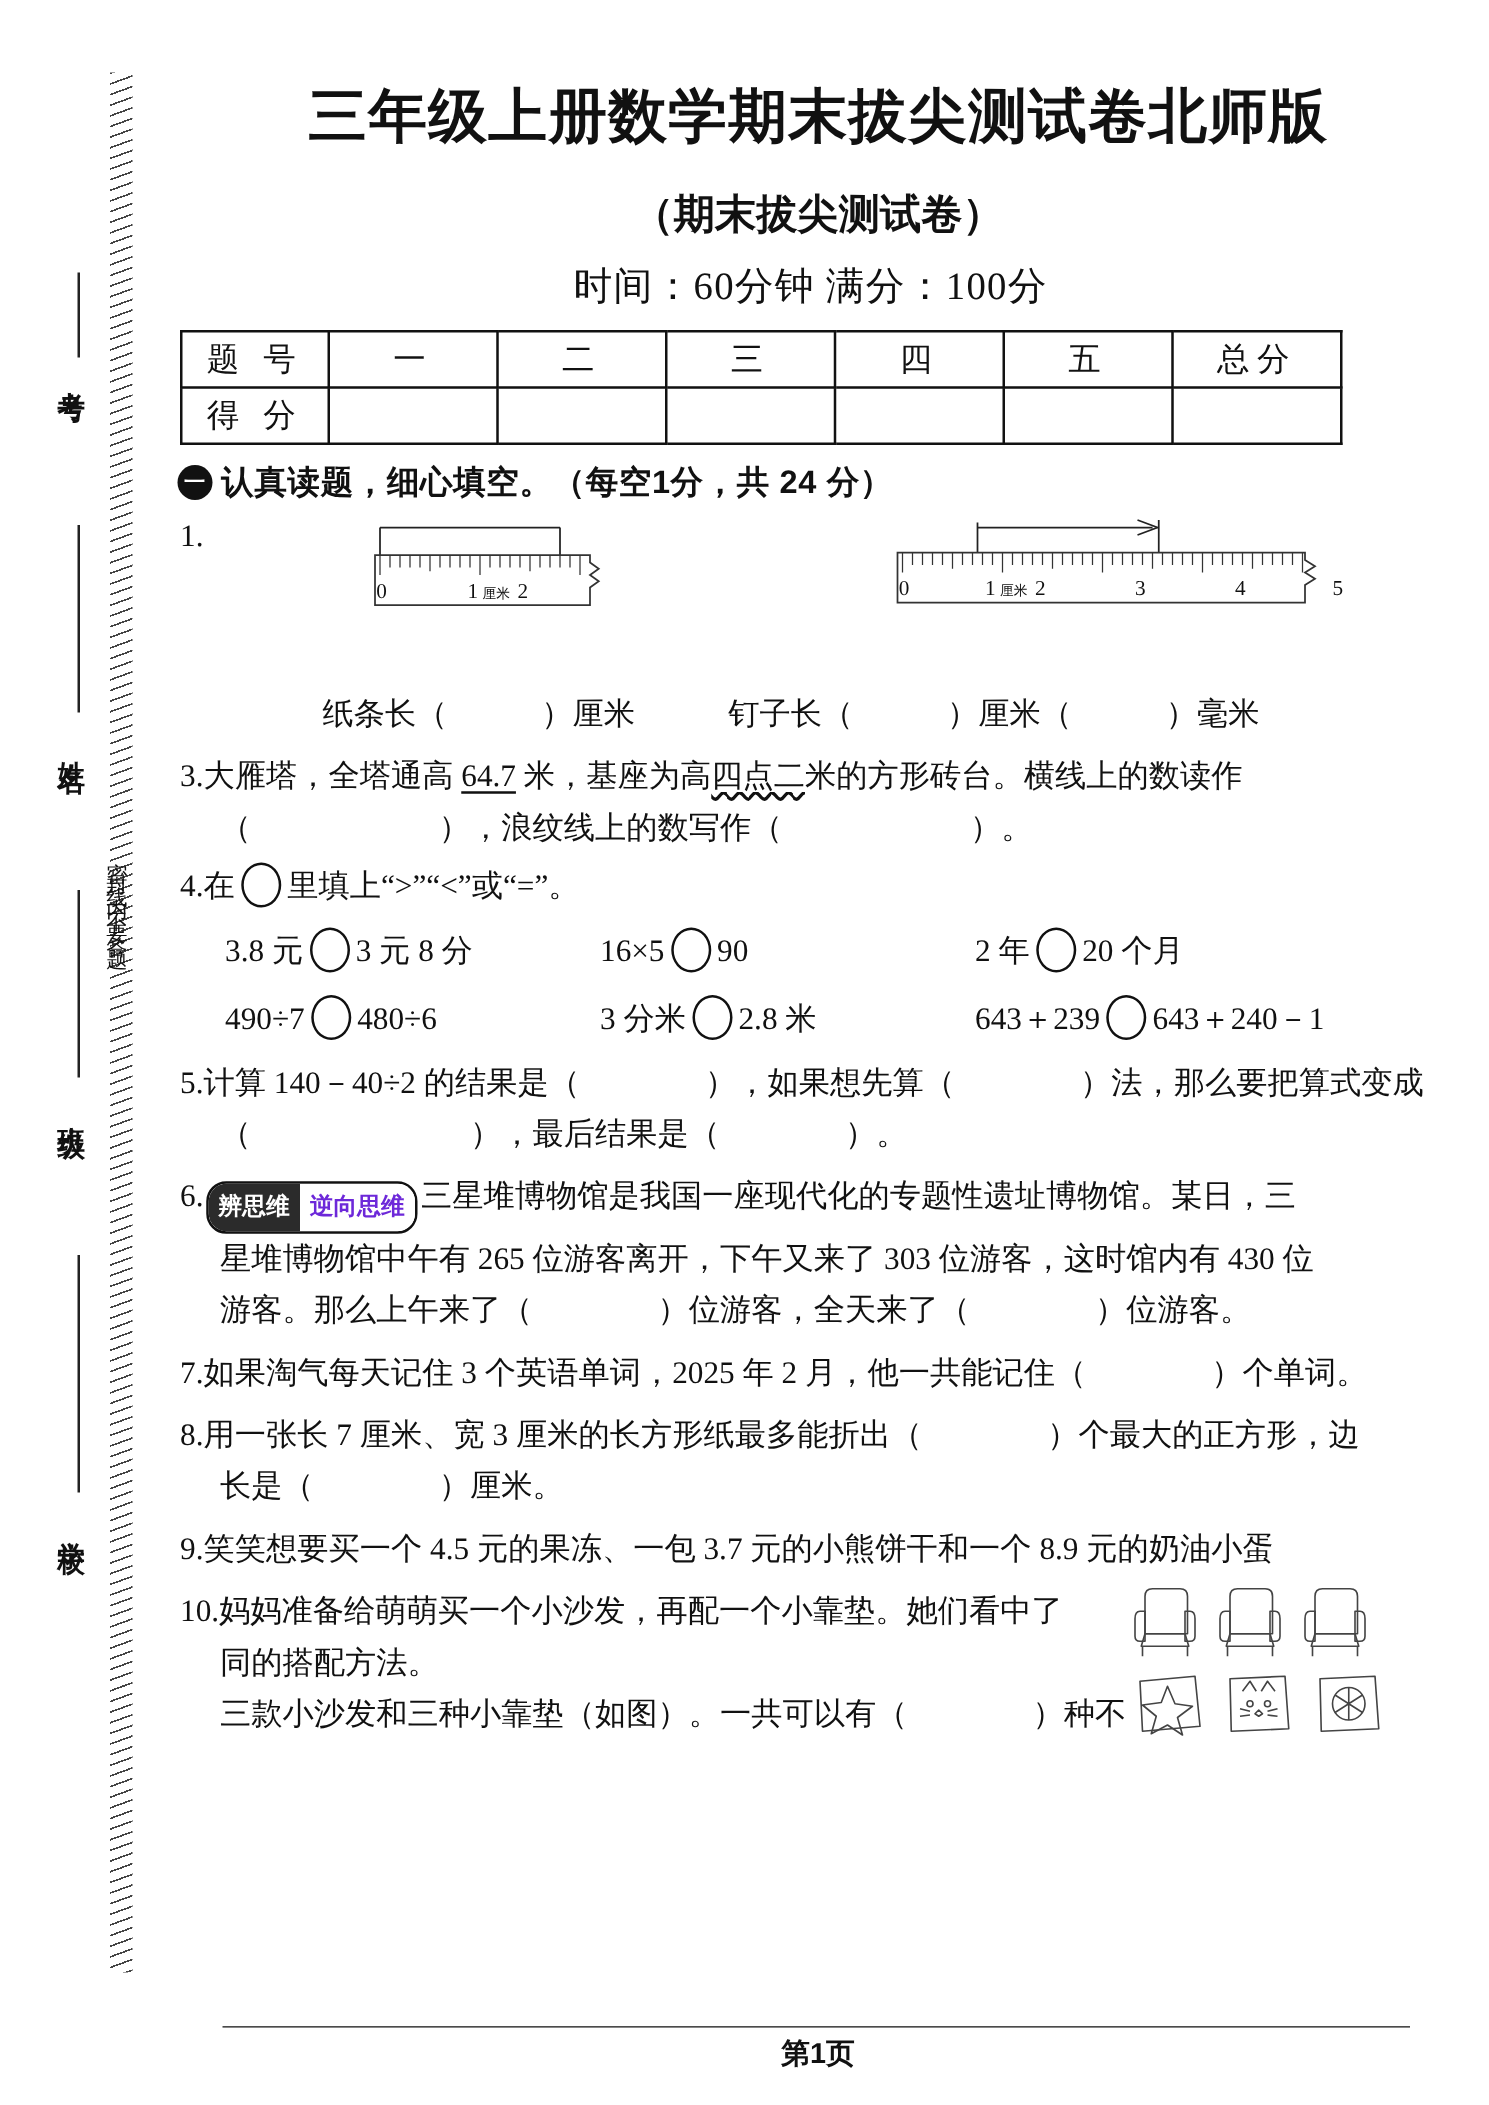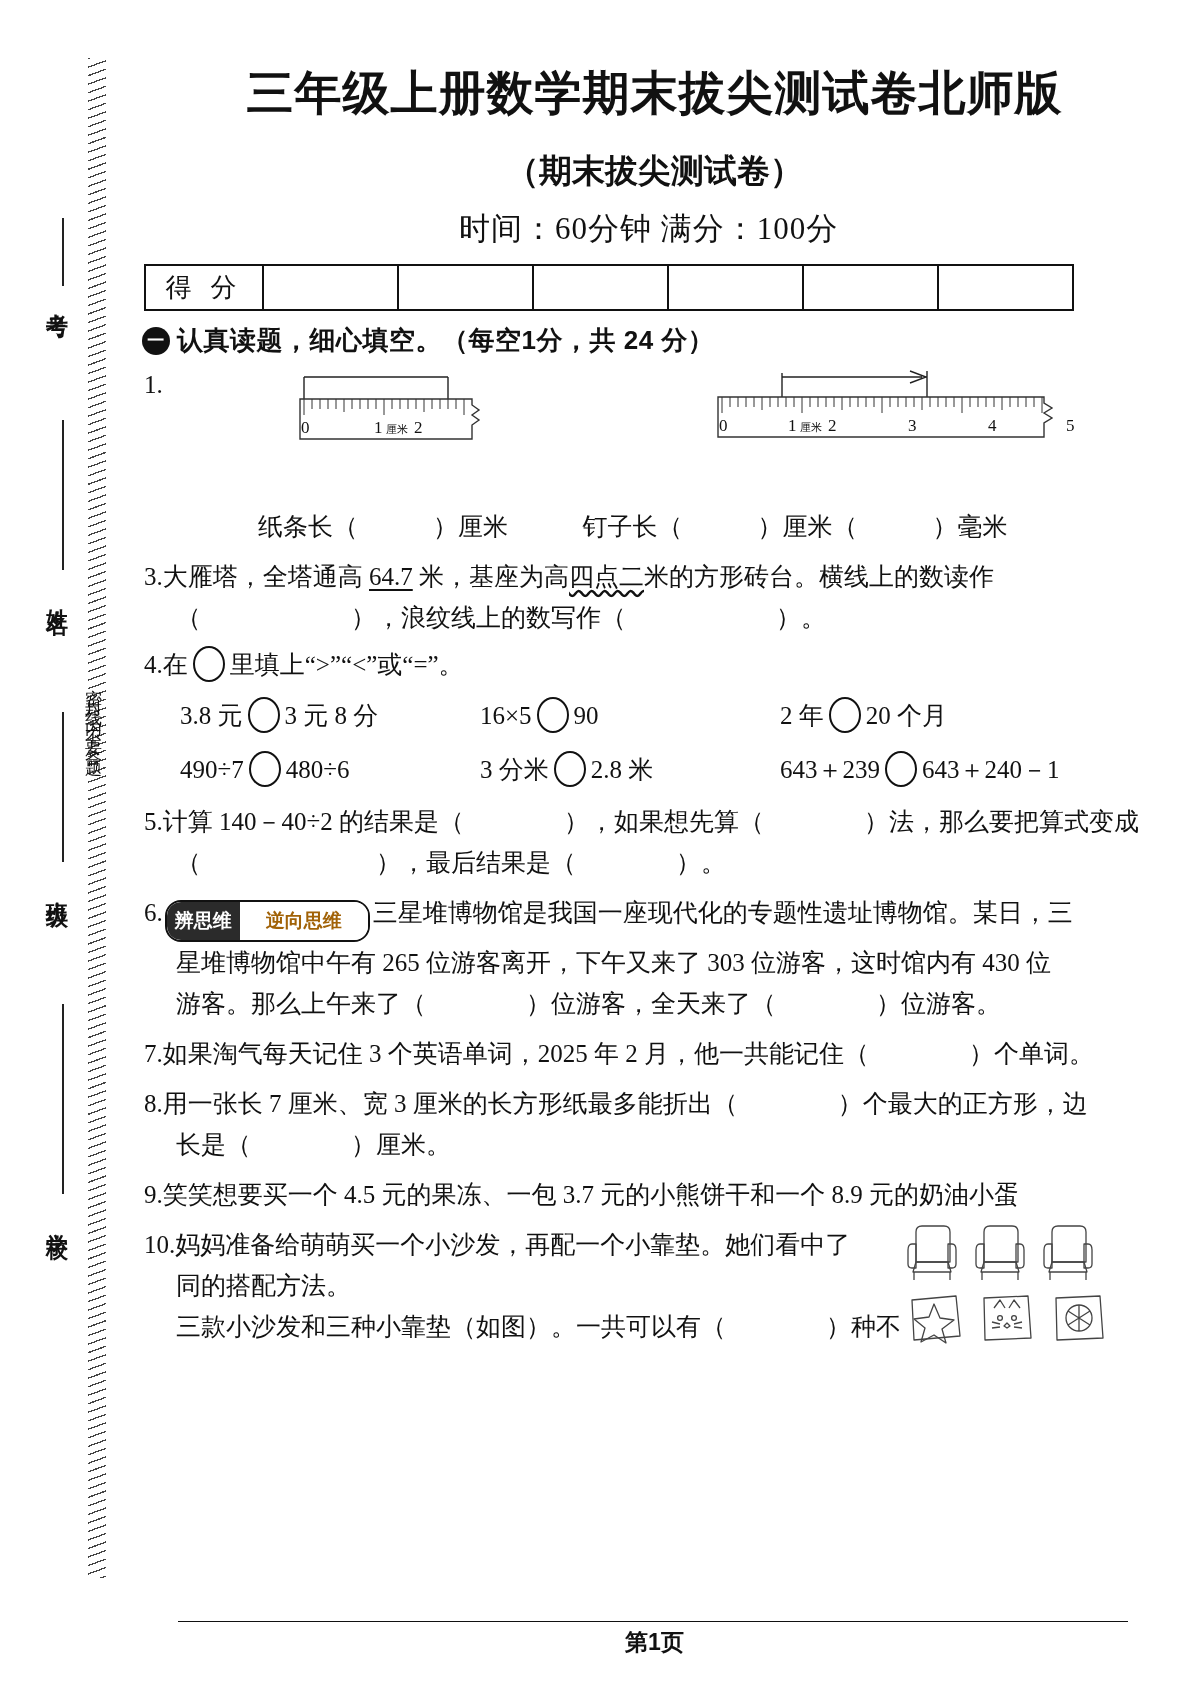--- a/index.html
+++ b/index.html
@@ -130,22 +130,22 @@
     vertical-align:-6px;
     margin:0 3px 0 2px;
     font-family:"Liberation Sans","DejaVu Sans",sans-serif;
   }
   .badge-dark {
     background:#2b2b2b; color:#fff; font-size:19px; font-weight:700;
     padding:0 8px; height:100%; display:flex; align-items:center;
     border-radius:14px 0 0 14px;
   }
   .badge-light {
-    background:#fff; color:#a16207; font-size:19px; font-weight:700;
-    padding:0 26px; height:100%; display:flex; align-items:center;
+    background:#fff; color:#6d28d9; font-size:19px; font-weight:700;
+    padding:0 8px; height:100%; display:flex; align-items:center;
   }
 
   
   .circ {
     display:inline-block; width:32px; height:36px;
     border:2px solid #111; border-radius:50%;
     vertical-align:-9px; margin:0 5px;
   }
   .cmp-row { display:flex; margin:6px 0 0 62px; font-size:25px; }
   .cmp-row .cell { width:300px; white-space:nowrap; }
@@ -190,20 +190,29 @@
   </div>
 
   <div class="content">
 
     <div class="title">三年级上册数学期末拔尖测试卷北师版</div>
     <div class="subtitle">（期末拔尖测试卷）</div>
     <div class="timeline">时间：60分钟  满分：100分</div>
 
     <table class="score">
       <tbody>
+          <tr>
+        <td class="hd">题 号</td>
+        <td>一</td>
+        <td>二</td>
+        <td>三</td>
+        <td>四</td>
+        <td>五</td>
+        <td>总分</td>
+      </tr>
       <tr>
         <td class="hd">得 分</td>
         <td></td>
         <td></td>
         <td></td>
         <td></td>
         <td></td>
         <td></td>
       </tr>
     </tbody>

